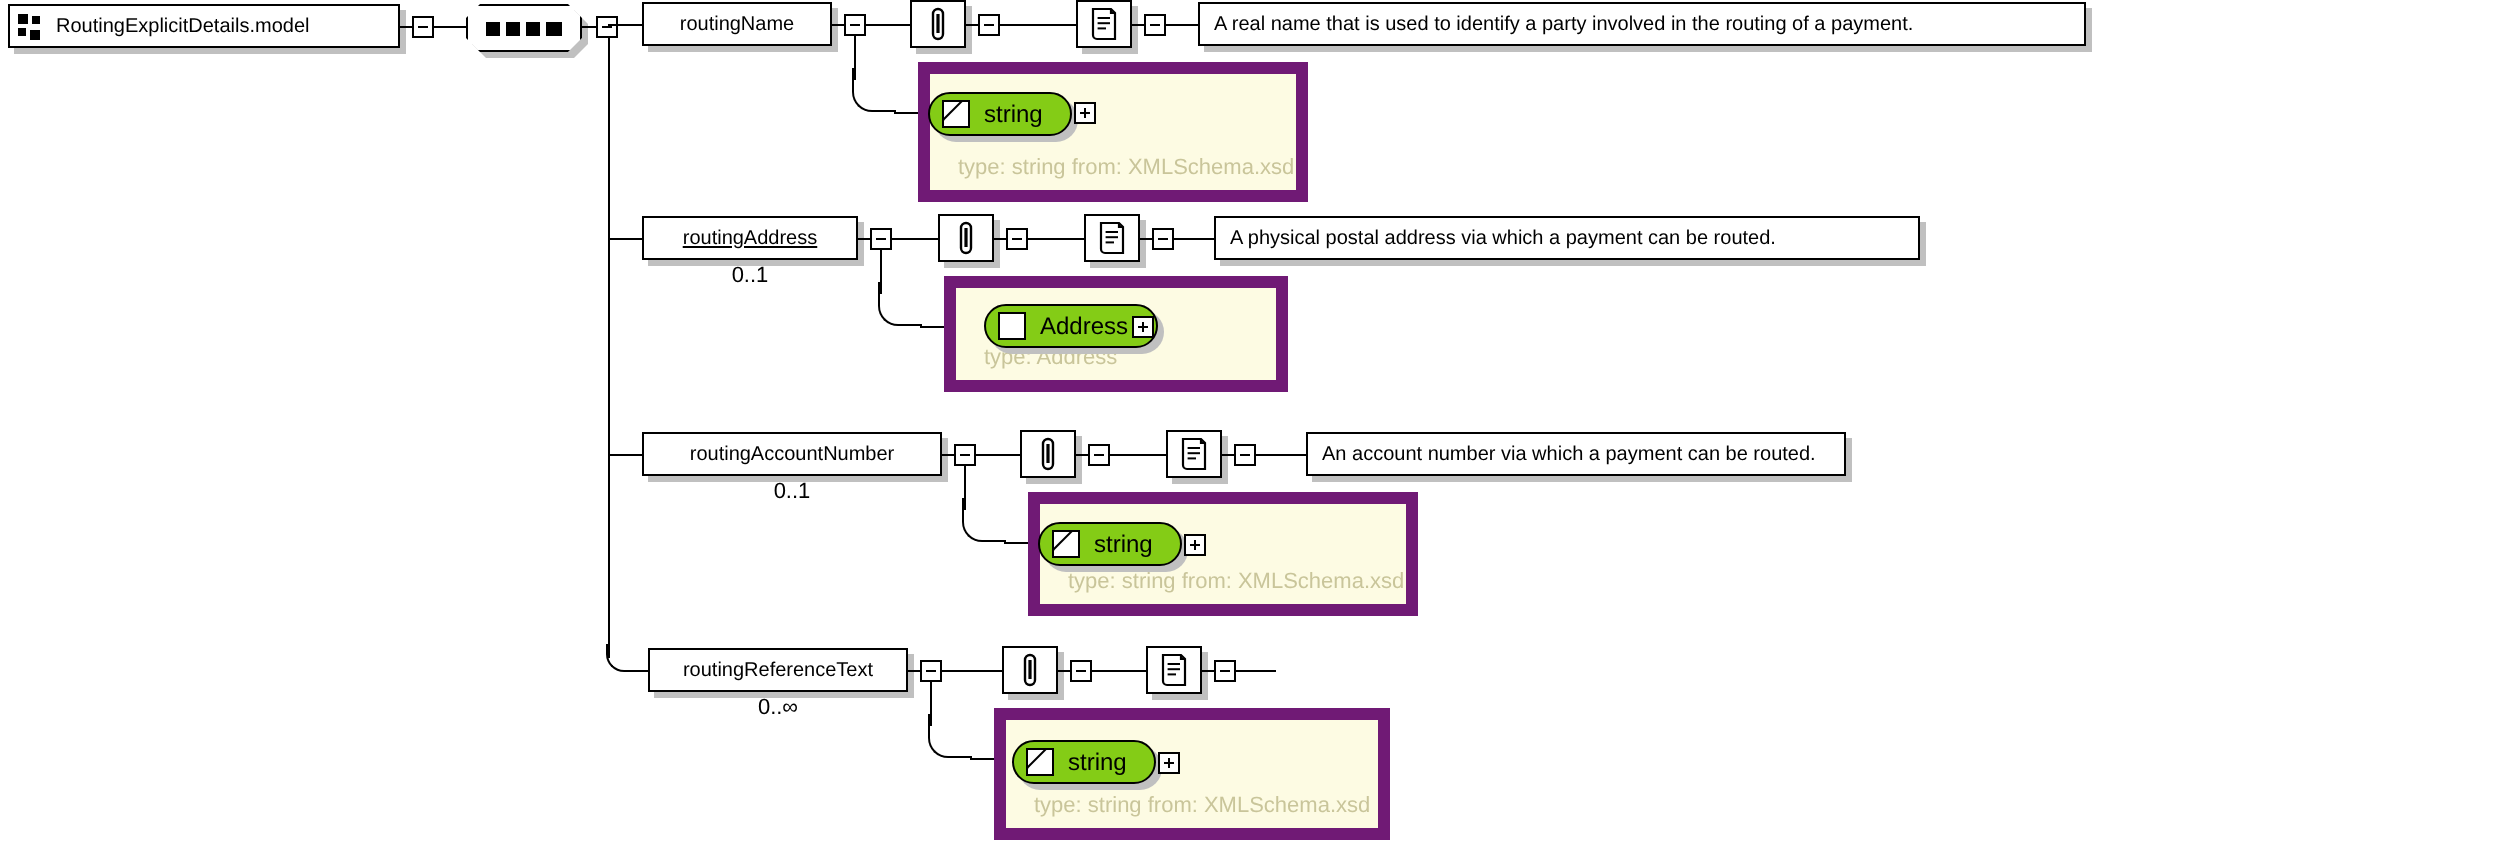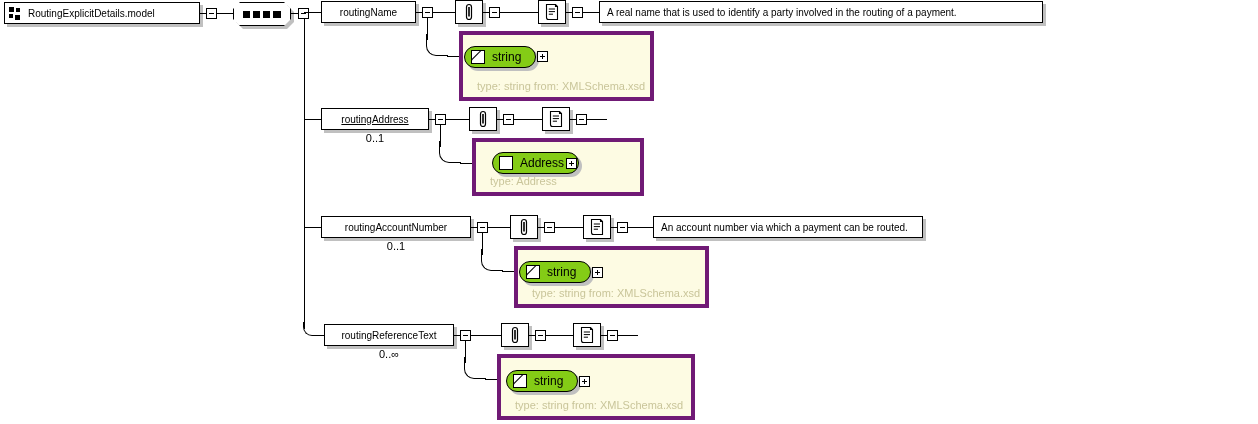--- a/index.html
+++ b/index.html
@@ -146,21 +146,21 @@
     font-size: 11px;
     color: #000;
     text-align: center;
     white-space: nowrap;
   }
 
   
   .typepanel {
     position: absolute;
     background: #fdfbe3;
-    border: 4px solid #701a75;
+    border: 6px solid #701a75;
   }
   .typepanel .typetext {
     position: absolute;
     left: 14px;
     bottom: 5px;
     font-size: 11px;
     color: #c9c59a;
     white-space: nowrap;
   }
 
@@ -316,20 +316,23 @@
       <path d="M11.5 1.5 V3.5 H13.5" fill="none" stroke="#000" stroke-width="1.1"></path>
       <line x1="4.8" y1="6" x2="11" y2="6" stroke="#000" stroke-width="1"></line>
       <line x1="4.8" y1="8.6" x2="11" y2="8.6" stroke="#000" stroke-width="1"></line>
       <line x1="4.8" y1="11.2" x2="9" y2="11.2" stroke="#000" stroke-width="1"></line>
     </svg>
   </div>
   <div class="hline" style="left:570px; top:119px; width:6px;"></div>
   <div class="toggle" style="left:576px; top:114px;"></div>
   <div class="hline" style="left:587px; top:119px; width:20px;"></div>
 
+  <div class="node doc" style="left:607px; top:108px; width:353px;">
+    <span>A physical postal address via which a payment can be routed.</span>
+  </div>
 
   <div class="vline" style="left:440px; top:125px; height:22px;"></div>
   <div class="elbow-small" style="left:439px; top:141px;"></div>
   <div class="hline" style="left:460px; top:163px; width:13px;"></div>
 
   <div class="typepanel" style="left:472px; top:138px; width:172px; height:58px;">
     <span class="typetext">type: Address</span>
   </div>
   <div class="capsule" style="left:492px; top:152px;">
     <span class="ct-icon"></span>

